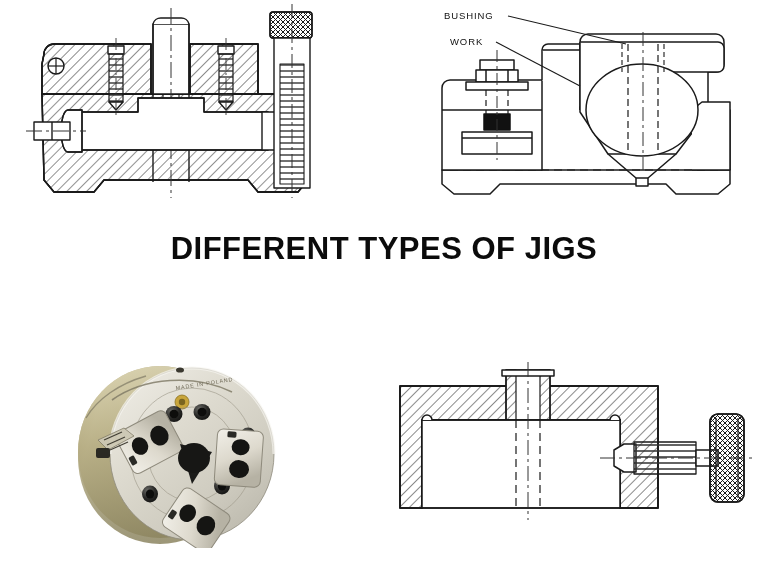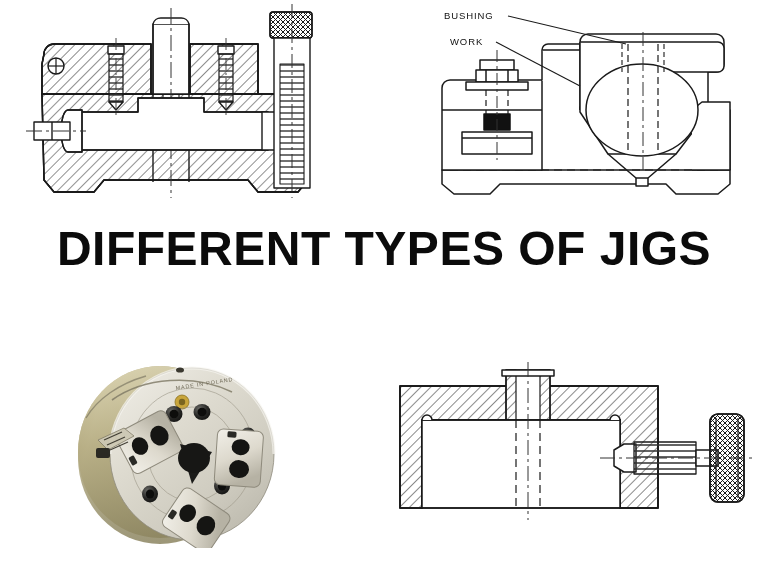--- a/index.html
+++ b/index.html
@@ -24,21 +24,21 @@
 
   
   .title-block {
     position: absolute;
     left: 0;
     top: 224px;
     width: 768px;
     text-align: center;
     font-family: "Liberation Sans", sans-serif;
     font-weight: bold;
-    font-size: 48px;
+    font-size: 31px;
     line-height: 50px;
     letter-spacing: 0.5px;
     color: #0b0b0b;
   }
   .title-line { display: block; white-space: nowrap; }
 
   
   .figure {
     position: absolute;
   }

